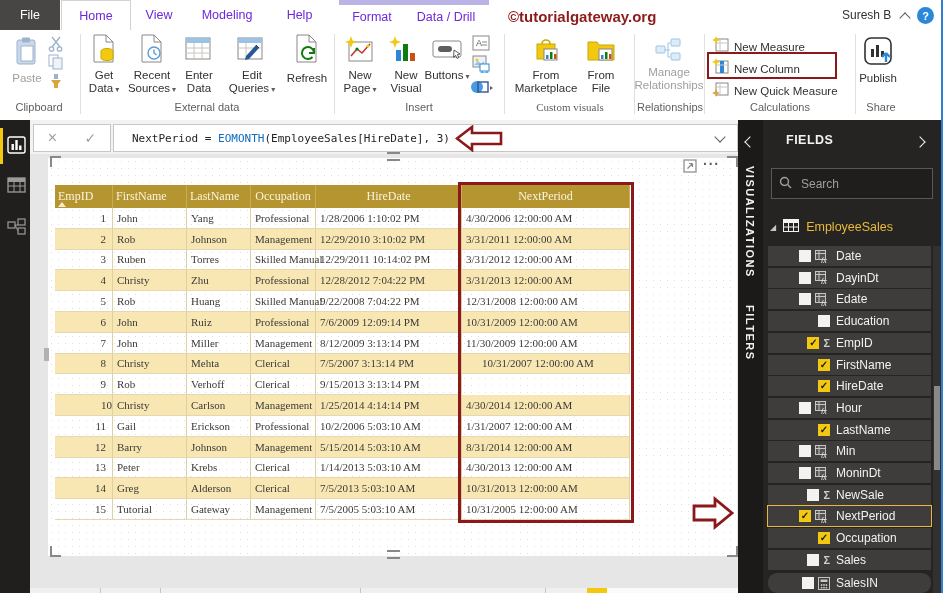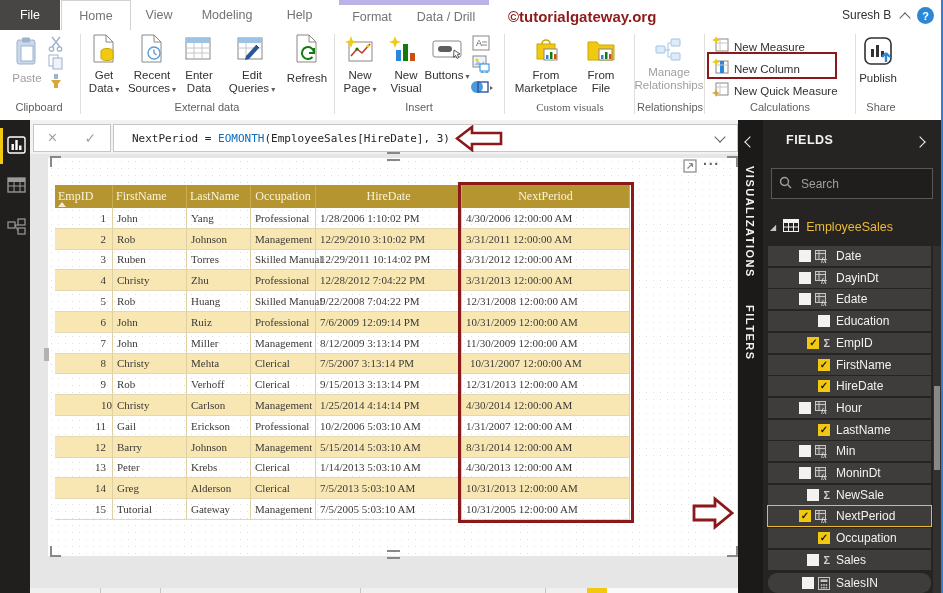--- a/index.html
+++ b/index.html
@@ -1,21 +1,21 @@
 <!DOCTYPE html>
 <html><head>
 <meta charset="utf-8">
 <style>
   html,body{margin:0;padding:0;}
   body{width:943px;height:593px;position:relative;overflow:hidden;
        font-family:"Liberation Sans",sans-serif;background:#fff;
        -webkit-font-smoothing:antialiased;}
   .abs{position:absolute;}
   
-  .tab{font-size:12.5px;color:#737373;display:flex;align-items:center;justify-content:center;height:30px;}
+  .tab{font-size:12.5px;color:#6d28d9;display:flex;align-items:center;justify-content:center;height:30px;}
   .file-btn{background:#484644;color:#fff;}
   .home-tab{background:#fff;border:1px solid #d4d2d0;border-bottom:none;}
   .ctx-strip{background:#b9b3e6;}
   .brand{font-size:15px;font-weight:bold;color:#8e1b1b;}
   .user{font-size:12px;color:#323130;}
   .helpdot{width:17px;height:17px;border-radius:50%;background:#2b88d8;color:#fff;font-size:11px;font-weight:bold;display:flex;align-items:center;justify-content:center;}
   
   .ribbon{left:0;top:30px;width:943px;height:90px;background:#fff;border-bottom:1px solid #d8d6d4;}
   .vsep{width:1px;background:#e1dfdd;top:34px;height:80px;}
   .grplbl{font-size:11px;color:#605e5c;text-align:center;top:101px;}
@@ -451,29 +451,28 @@
       <div class="td tbl-font" style="width: 65px; padding-left: 4px;">Management</div>
       <div class="td tbl-font" style="width: 146px; padding-left: 4px;">8/12/2009 3:13:14 PM</div>
       <div class="td tbl-font" style="width: 168px; padding-left: 4px;">11/30/2009 12:00:00 AM</div>
     </div>
     <div class="trow" style="top: 353.6px; height: 20.8px;">
       <div class="td tbl-font alt" style="width: 58px; justify-content: flex-end; padding-right: 6px;">8</div>
       <div class="td tbl-font alt" style="width: 74px; padding-left: 4px;">Christy</div>
       <div class="td tbl-font alt" style="width: 64px; padding-left: 4px;">Mehta</div>
       <div class="td tbl-font alt" style="width: 65px; padding-left: 4px;">Clerical</div>
       <div class="td tbl-font alt" style="width: 146px; padding-left: 4px;">7/5/2007 3:13:14 PM</div>
-      <div class="td tbl-font alt" style="width: 168px; padding-left: 8px;">10/31/2007 12:00:00 AM</div>
+      <div class="td tbl-font alt" style="width: 168px; padding-left: 20px;">10/31/2007 12:00:00 AM</div>
     </div>
     <div class="trow" style="top: 374.4px; height: 20.8px;">
       <div class="td tbl-font" style="width: 58px; justify-content: flex-end; padding-right: 6px;">9</div>
       <div class="td tbl-font" style="width: 74px; padding-left: 4px;">Rob</div>
       <div class="td tbl-font" style="width: 64px; padding-left: 4px;">Verhoff</div>
       <div class="td tbl-font" style="width: 65px; padding-left: 4px;">Clerical</div>
       <div class="td tbl-font" style="width: 146px; padding-left: 4px;">9/15/2013 3:13:14 PM</div>
-      <div class="td tbl-font" style="width: 168px; padding-left: 4px;">12/31/2013 12:00:00 AM</div>
     </div>
     <div class="trow" style="top: 395.2px; height: 20.8px;">
       <div class="td tbl-font alt" style="width: 58px; justify-content: flex-end; padding-right: 0;">10</div>
       <div class="td tbl-font alt" style="width: 74px; padding-left: 4px;">Christy</div>
       <div class="td tbl-font alt" style="width: 64px; padding-left: 4px;">Carlson</div>
       <div class="td tbl-font alt" style="width: 65px; padding-left: 4px;">Management</div>
       <div class="td tbl-font alt" style="width: 146px; padding-left: 4px;">1/25/2014 4:14:14 PM</div>
       <div class="td tbl-font alt" style="width: 168px; padding-left: 4px;">4/30/2014 12:00:00 AM</div>
     </div>
     <div class="trow" style="top: 416px; height: 20.8px;">

